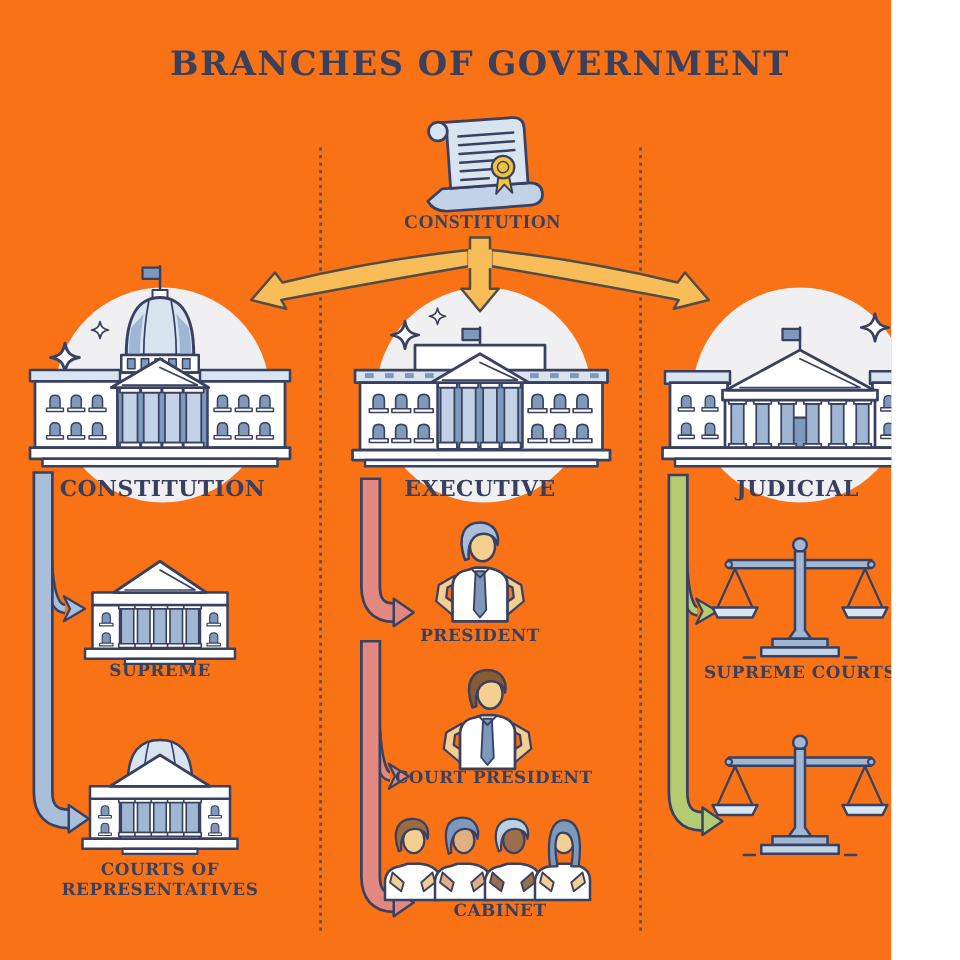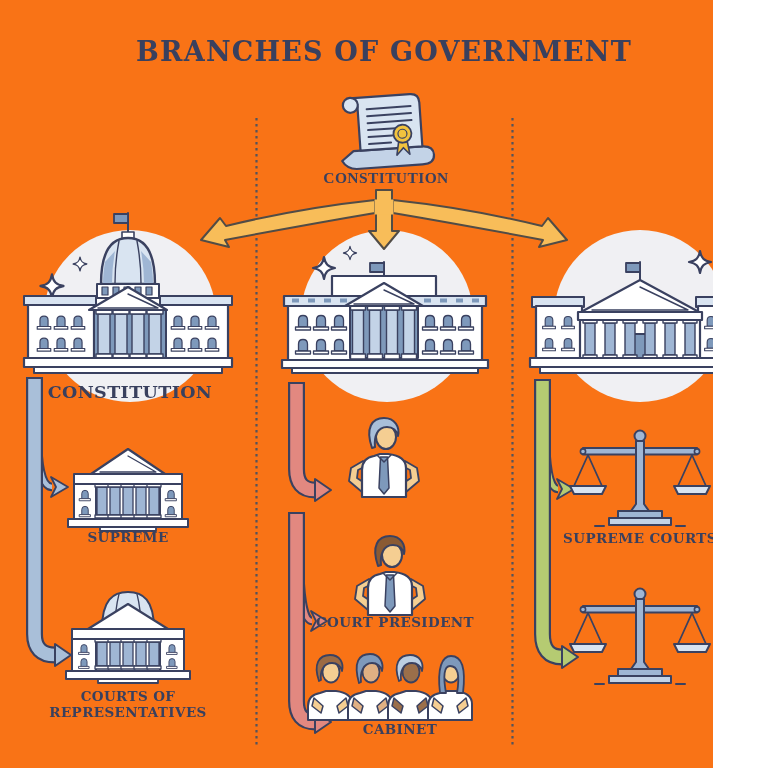--- a/index.html
+++ b/index.html
@@ -333,23 +333,26 @@
   <g transform="translate(640,636)">
     <use href="#scales"></use>
   </g>
 </svg>
 
 <div class="lbl title" style="left:0;top:36px;width:768px;">BRANCHES OF GOVERNMENT</div>
 
 <div class="lbl root-lbl" style="left:286px;top:169px;width:200px;">CONSTITUTION</div>
 
 <div class="lbl branch-lbl" style="left:40px;top:382px;width:180px;">CONSTITUTION</div>
+<div class="lbl branch-lbl" style="left:294px;top:382px;width:180px;">EXECUTIVE</div>
+<div class="lbl branch-lbl" style="left:548px;top:382px;width:180px;">JUDICIAL</div>
 
 <div class="lbl child-lbl" style="left:48px;top:529px;width:160px;">SUPREME</div>
 <div class="lbl child-lbl" style="left:38px;top:688px;width:180px;">COURTS OF
 REPRESENTATIVES</div>
 
+<div class="lbl child-lbl" style="left:304px;top:501px;width:160px;">PRESIDENT</div>
 <div class="lbl child-lbl" style="left:310px;top:614px;width:170px;">COURT PRESIDENT</div>
 <div class="lbl child-lbl" style="left:320px;top:721px;width:160px;">CABINET</div>
 
 <div class="lbl child-lbl" style="left:555px;top:530px;width:170px;">SUPREME COURTS</div>
 
 </div>
 
 </body></html>

